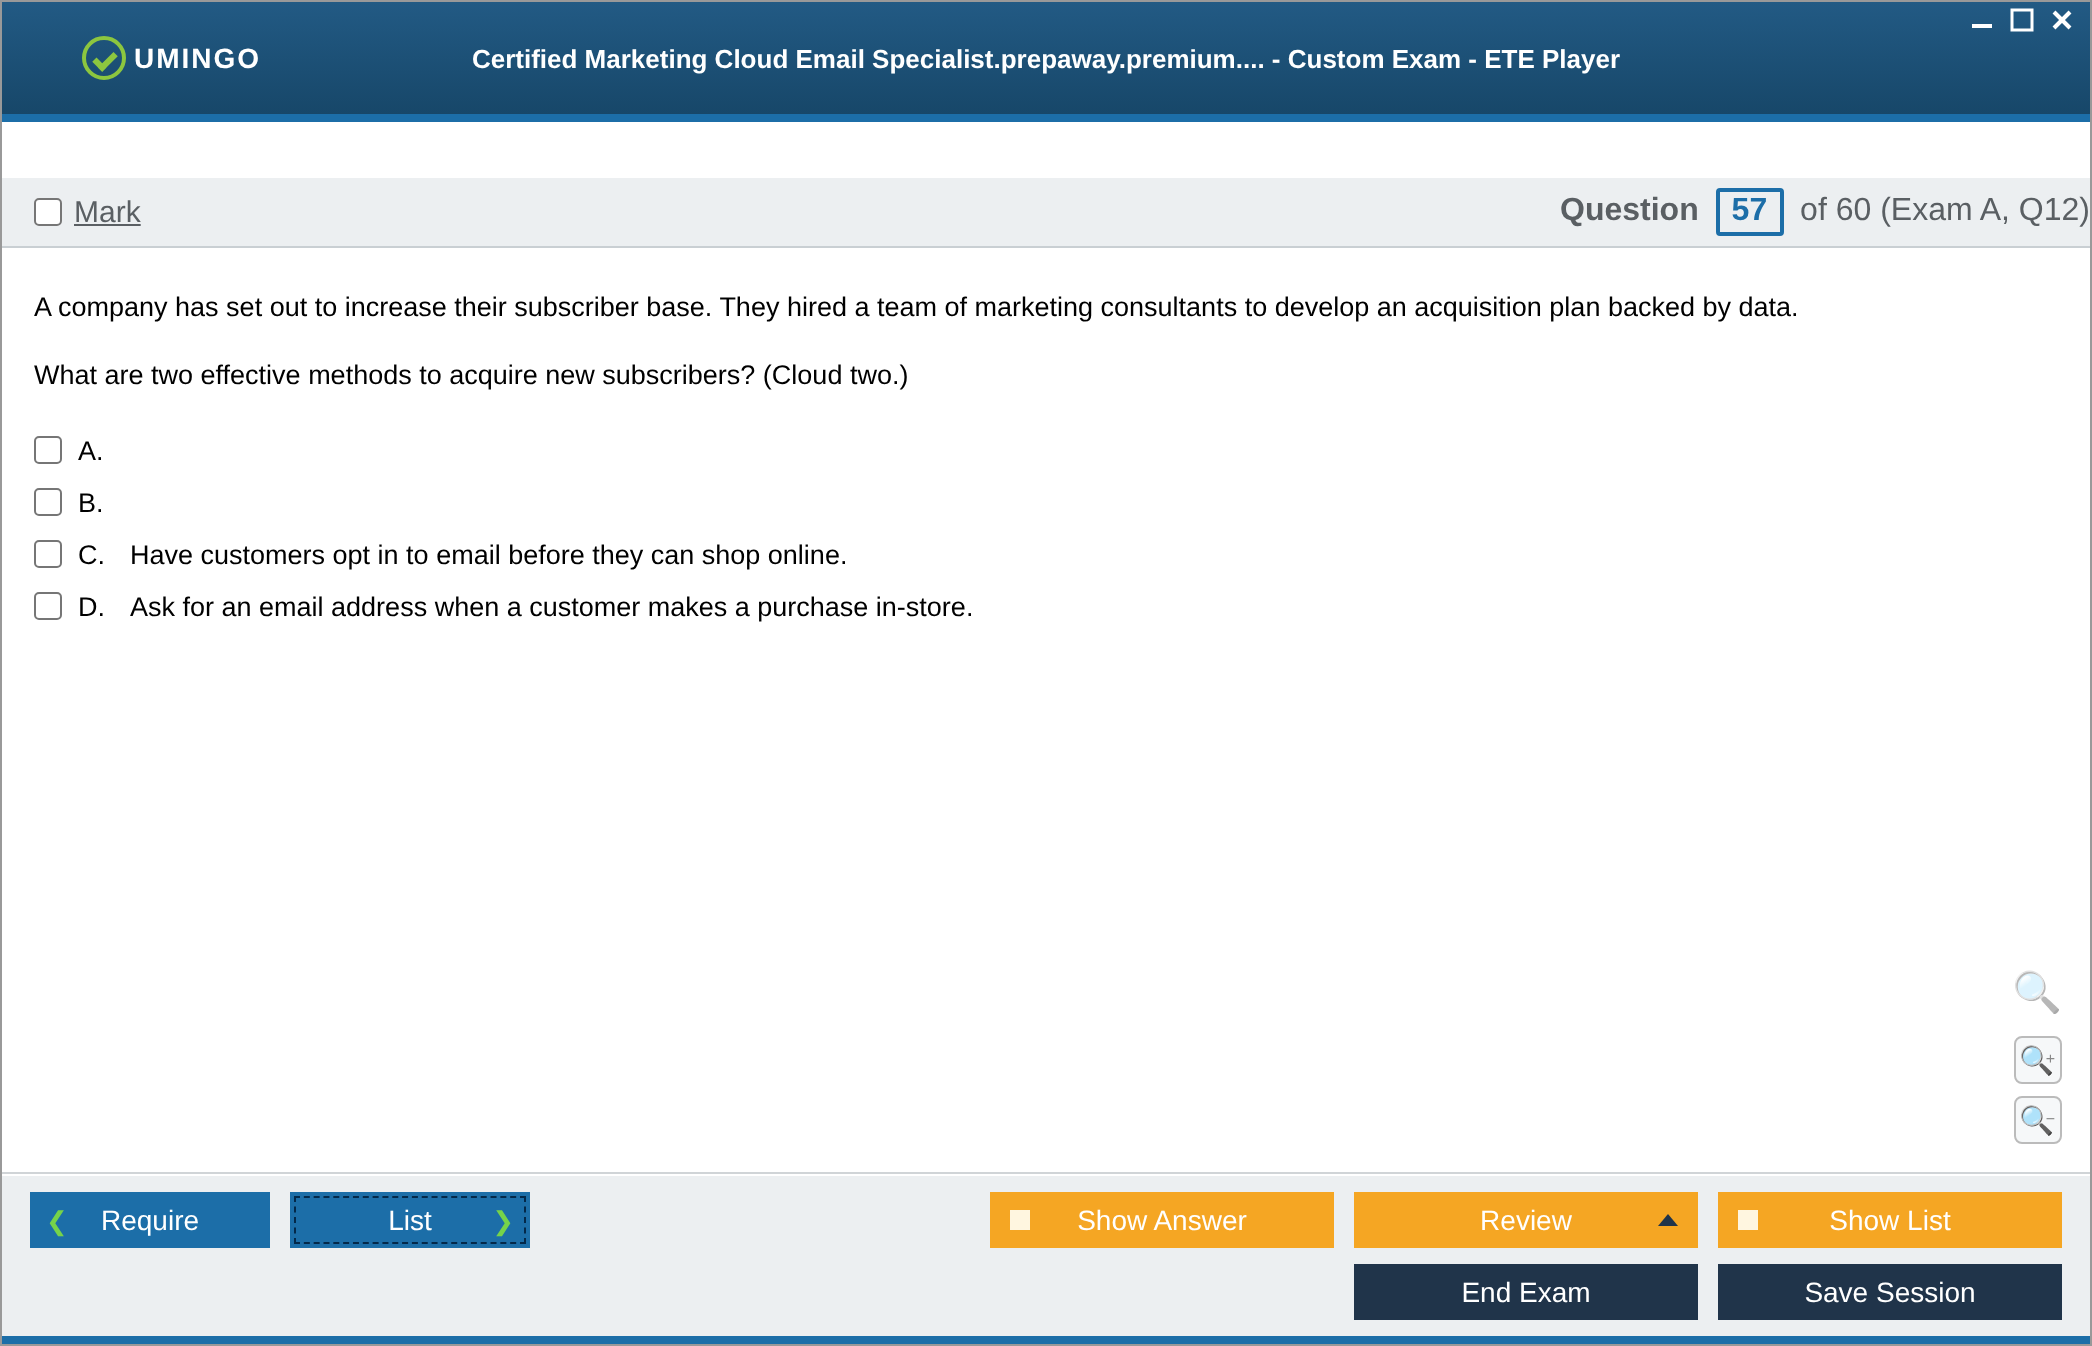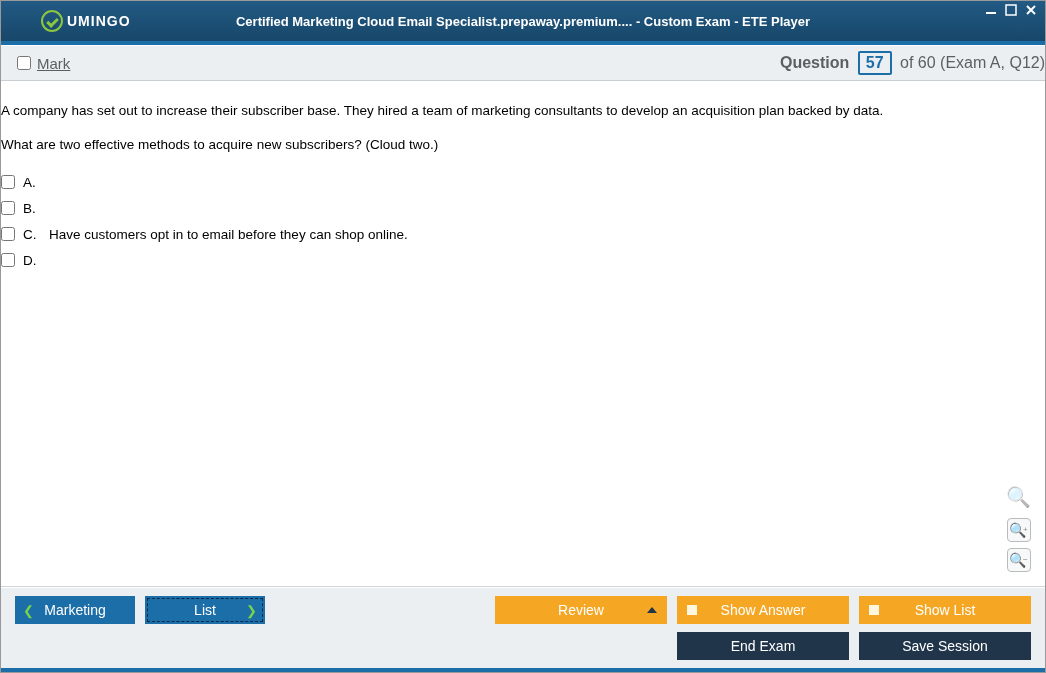--- a/index.html
+++ b/index.html
@@ -1,34 +1,34 @@
 <!DOCTYPE html>
 <html><head>
 <meta charset="utf-8">
 <style>
   * { box-sizing: border-box; margin: 0; padding: 0; }
   html, body { width: 1046px; height: 673px; font-family: Arial, Helvetica, sans-serif; overflow: hidden; }
   .window { width: 1046px; height: 673px; background: #fff; display: flex; flex-direction: column; border: 1px solid #999; }
-  .titlebar { background: #1a4d73; background: linear-gradient(#225a84,#174769); height: 40px; display: flex; align-items: center; color: #fff; position: relative; }
+  .titlebar { background: #1a4d73; background: linear-gradient(#225a84,#174769); height: 56px; display: flex; align-items: center; color: #fff; position: relative; }
   .logo { display: flex; align-items: center; margin-left: 40px; font-weight: bold; letter-spacing: 1px; font-size: 14px; }
   .logo-icon { width: 22px; height: 22px; border: 2px solid #8cc63f; border-radius: 50%; position: relative; margin-right: 4px; }
   .logo-icon::after { content: ""; position: absolute; left: 4px; top: 6px; width: 8px; height: 4px; border-left: 3px solid #8cc63f; border-bottom: 3px solid #8cc63f; transform: rotate(-45deg); }
   .title-text { position: absolute; left: 0; right: 0; text-align: center; font-size: 13px; font-weight: 700; }
   .winbtns { position: absolute; right: 6px; top: 2px; display: flex; gap: 4px; }
   .winbtn { width: 16px; height: 14px; color: #fff; font-size: 12px; display:flex; align-items:center; justify-content:center; cursor:pointer; }
   .winbtn svg { display:block; }
   .accent-bar { height: 4px; background: #1c6ea8; }
-  .question-bar { height: 36px; background: #eceff1; border-top: 1px solid #fff; border-bottom: 1px solid #c9cfd3; display: flex; align-items: center; position: relative; padding: 0 16px; color: #5a5f63; font-size: 15px; }
+  .question-bar { height: 36px; background: #eceff1; border-top: 1px solid #fff; border-bottom: 1px solid #c9cfd3; display: flex; align-items: center; position: relative; padding: 0 16px; color: #5a5f63; font-size: 15px; margin-top: 27px; }
   .mark-wrap { display: flex; align-items: center; gap: 6px; }
   .mark-wrap input { width: 14px; height: 14px; }
   .mark-wrap label { text-decoration: underline; cursor: pointer; }
   .q-counter { position: absolute; left: 0; right: 0; text-align: right; font-size: 16px; color: #5a5f63; }
   .q-counter .qw { font-weight: 700; }
   .q-num-box { display: inline-block; border: 2px solid #1c6ea8; color: #1c6ea8; padding: 1px 6px; border-radius: 2px; margin: 0 4px; font-weight: 700; }
-  .body-area { flex: 1; background: #fff; padding: 20px 0; color: #000; font-size: 13.5px; line-height: 1.5; position: relative; overflow: hidden; border-bottom: 1px solid #d0d4d7; }
+  .body-area { flex: 1; background: #fff; padding: 20px 16px; color: #000; font-size: 13.5px; line-height: 1.5; position: relative; overflow: hidden; border-bottom: 1px solid #d0d4d7; }
   .stem p { margin-bottom: 14px; }
   .answers { margin-top: 6px; }
   .answer-row { display: flex; align-items: flex-start; gap: 8px; padding: 3px 0; }
   .answer-row input { width: 14px; height: 14px; margin-top: 2px; }
   .ans-letter { min-width: 18px; }
   .zoom-tools { position: absolute; right: 14px; bottom: 14px; display: flex; flex-direction: column; gap: 6px; align-items: center; color: #888; }
   .zoom-tools .tool { width: 24px; height: 24px; border: 1px solid #bbb; border-radius: 4px; display:flex; align-items:center; justify-content:center; font-size: 14px; cursor:pointer; background:#f6f8f9; }
   .zoom-tools .search-ghost { border: none; background: none; opacity: .45; font-size: 20px; cursor:pointer; }
   .footer { background: #eceff1; padding: 8px 14px; border-top: 1px solid #fff; }
   .btn-row { display: flex; gap: 10px; margin-bottom: 8px; }
@@ -107,48 +107,49 @@
         <span class="ans-letter">B.</span>
       </div>
       <div class="answer-row">
         <input type="checkbox" style="">
         <span class="ans-letter">C.</span>
         <span>Have customers opt in to email before they can shop online.</span>
       </div>
       <div class="answer-row">
         <input type="checkbox" style="">
         <span class="ans-letter">D.</span>
+        <span>Ask for an email address when a customer makes a purchase in-store.</span>
       </div>
     </div>
 
     <div class="zoom-tools">
       <div class="search-ghost">🔍</div>
       <div class="tool">🔍<sub style="font-size:8px;margin-left:-4px;">+</sub></div>
       <div class="tool">🔍<sub style="font-size:8px;margin-left:-4px;">−</sub></div>
     </div>
   </div>
 
   <div class="footer">
     <div class="btn-row top">
       <button class="btn blue w-sm">
         <span class="chev left">❮</span>
-        <span>Marketing</span>
+        <span>Require</span>
       </button>
       <button class="btn blue focused w-sm">
         <span>List</span>
         <span class="chev right">❯</span>
       </button>
       <div class="spacer"></div>
       <button class="btn orange w-med">
+        <span class="sq"></span>
+        <span>Show Answer</span>
+      </button>
+      <button class="btn orange w-med">
         <span>Review</span>
         <span class="tri-up"></span>
-      </button>
-      <button class="btn orange w-med">
-        <span class="sq"></span>
-        <span>Show Answer</span>
       </button>
       <button class="btn orange w-med">
         <span class="sq"></span>
         <span>Show List</span>
       </button>
     </div>
     <div class="btn-row bottom">
       <button class="btn dark w-med">
         <span>End Exam</span>
       </button>

